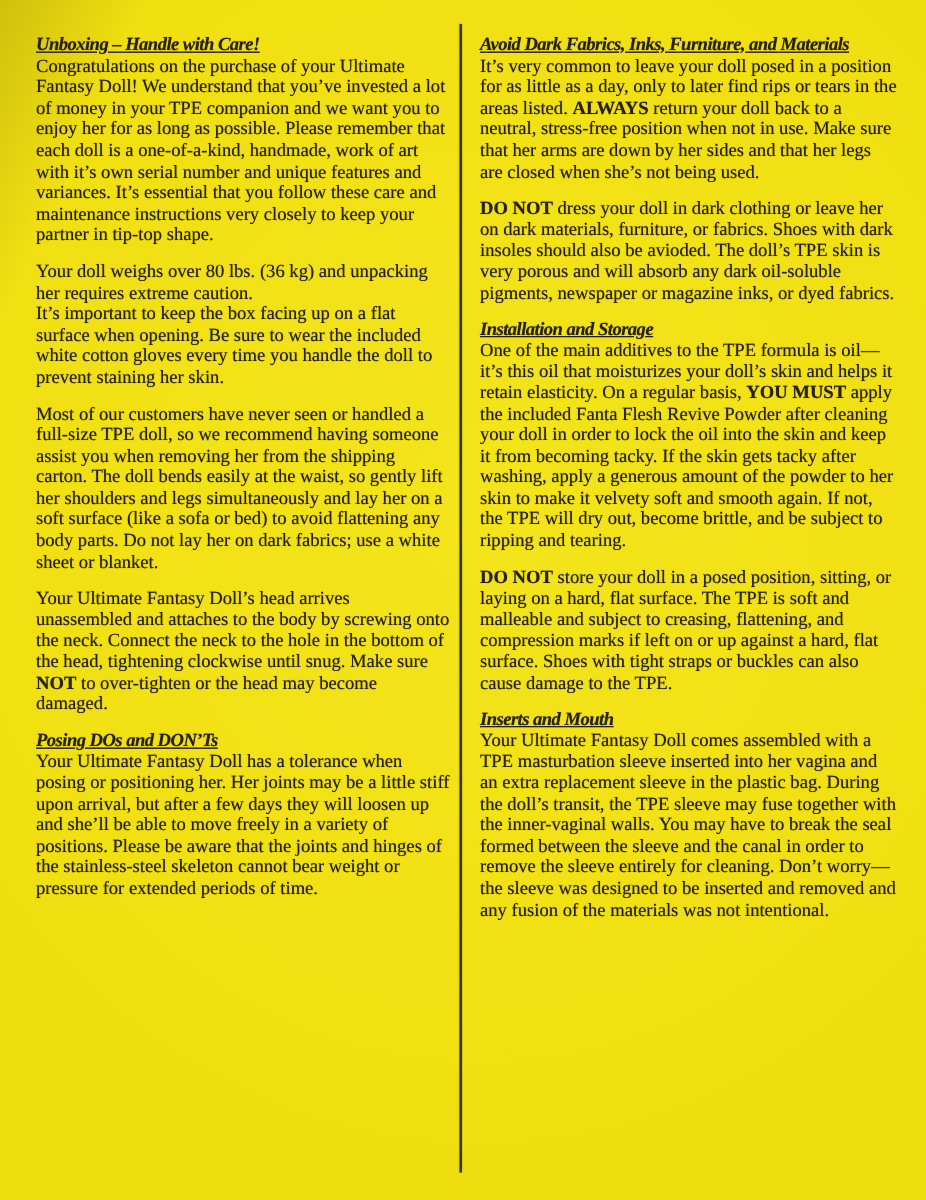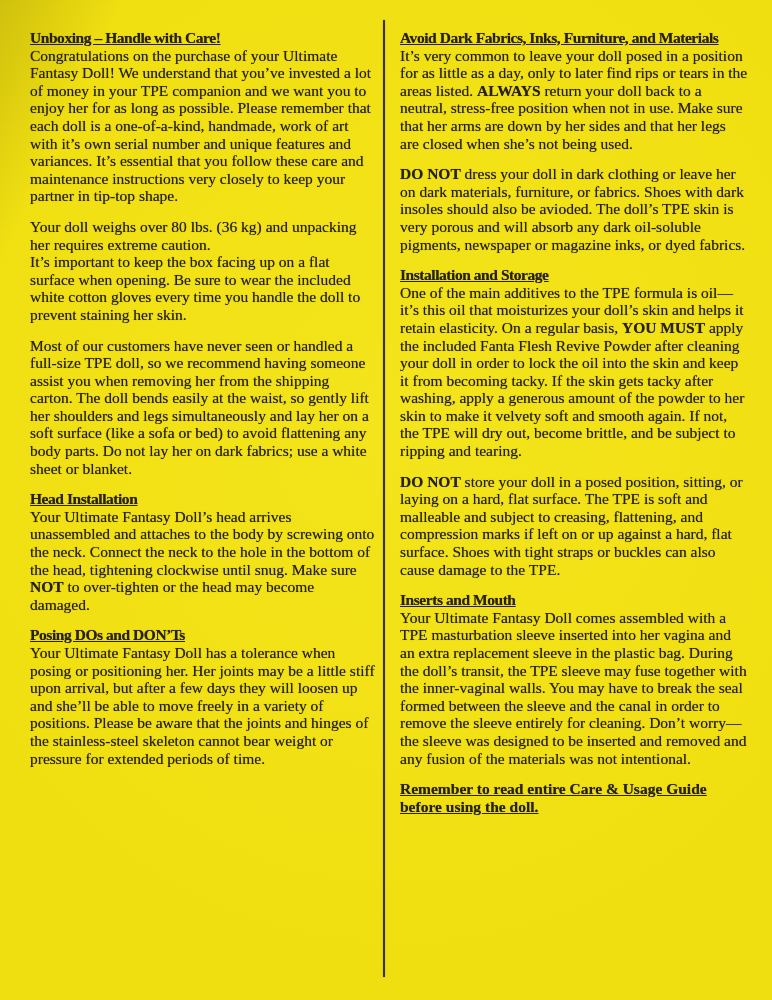--- a/index.html
+++ b/index.html
@@ -46,47 +46,46 @@
     background: #3a3420;
     box-shadow: 0 0 1px rgba(58,52,32,0.8);
   }
   .block { margin: 0; }
   .paragraph { margin: 0 0 13px 0; }
   .heading {
     font-weight: bold;
     text-decoration: underline;
     white-space: nowrap;
     letter-spacing: -0.45px;
+    font-style: italic;
   }
   .closing {
     font-weight: bold;
     text-decoration: underline;
     margin: 0 0 13px 0;
   }
   .block strong { font-weight: bold; }
 </style>
 </head>
 <body>
 
 <div class="page">
   <div class="col col-left">
       <div class="block heading">Unboxing – Handle with Care!</div>
       <div class="block paragraph">Congratulations on the purchase of your Ultimate Fantasy Doll! We understand that you’ve invested a lot of money in your TPE companion and we want you to enjoy her for as long as possible. Please remember that each doll is a one-of-a-kind, handmade, work of art with it’s own serial number and unique features and variances. It’s essential that you follow these care and maintenance instructions very closely to keep your partner in tip-top shape.</div>
       <div class="block paragraph">Your doll weighs over 80 lbs. (36 kg) and unpacking her requires extreme caution.<br>It’s important to keep the box facing up on a flat surface when opening. Be sure to wear the included white cotton gloves every time you handle the doll to prevent staining her skin.</div>
       <div class="block paragraph">Most of our customers have never seen or handled a full-size TPE doll, so we recommend having someone assist you when removing her from the shipping carton. The doll bends easily at the waist, so gently lift her shoulders and legs simultaneously and lay her on a soft surface (like a sofa or bed) to avoid flattening any body parts. Do not lay her on dark fabrics; use a white sheet or blanket.</div>
-      <div class="block heading">Head Installation</div>
       <div class="block paragraph">Your Ultimate Fantasy Doll’s head arrives unassembled and attaches to the body by screwing onto the neck. Connect the neck to the hole in the bottom of the head, tightening clockwise until snug. Make sure <strong>NOT</strong> to over-tighten or the head may become damaged.</div>
       <div class="block heading">Posing DOs and DON’Ts</div>
       <div class="block paragraph">Your Ultimate Fantasy Doll has a tolerance when posing or positioning her. Her joints may be a little stiff upon arrival, but after a few days they will loosen up and she’ll be able to move freely in a variety of positions. Please be aware that the joints and hinges of the stainless-steel skeleton cannot bear weight or pressure for extended periods of time.</div>
     </div>
   <div class="divider"></div>
   <div class="col col-right">
       <div class="block heading">Avoid Dark Fabrics, Inks, Furniture, and Materials</div>
       <div class="block paragraph">It’s very common to leave your doll posed in a position for as little as a day, only to later find rips or tears in the areas listed. <strong>ALWAYS</strong> return your doll back to a neutral, stress-free position when not in use. Make sure that her arms are down by her sides and that her legs are closed when she’s not being used.</div>
       <div class="block paragraph"><strong>DO NOT</strong> dress your doll in dark clothing or leave her on dark materials, furniture, or fabrics. Shoes with dark insoles should also be avioded. The doll’s TPE skin is very porous and will absorb any dark oil-soluble pigments, newspaper or magazine inks, or dyed fabrics.</div>
       <div class="block heading">Installation and Storage</div>
       <div class="block paragraph">One of the main additives to the TPE formula is oil—it’s this oil that moisturizes your doll’s skin and helps it retain elasticity. On a regular basis, <strong>YOU MUST</strong> apply the included Fanta Flesh Revive Powder after cleaning your doll in order to lock the oil into the skin and keep it from becoming tacky. If the skin gets tacky after washing, apply a generous amount of the powder to her skin to make it velvety soft and smooth again. If not, the TPE will dry out, become brittle, and be subject to ripping and tearing.</div>
       <div class="block paragraph"><strong>DO NOT</strong> store your doll in a posed position, sitting, or laying on a hard, flat surface. The TPE is soft and malleable and subject to creasing, flattening, and compression marks if left on or up against a hard, flat surface. Shoes with tight straps or buckles can also cause damage to the TPE.</div>
       <div class="block heading">Inserts and Mouth</div>
       <div class="block paragraph">Your Ultimate Fantasy Doll comes assembled with a TPE masturbation sleeve inserted into her vagina and an extra replacement sleeve in the plastic bag. During the doll’s transit, the TPE sleeve may fuse together with the inner-vaginal walls. You may have to break the seal formed between the sleeve and the canal in order to remove the sleeve entirely for cleaning. Don’t worry—the sleeve was designed to be inserted and removed and any fusion of the materials was not intentional.</div>
-      <div class="block closing">Remember to read entire Care &amp; Usage Guide before using the doll.</div>
     </div>
 </div>
 
 </body></html>

